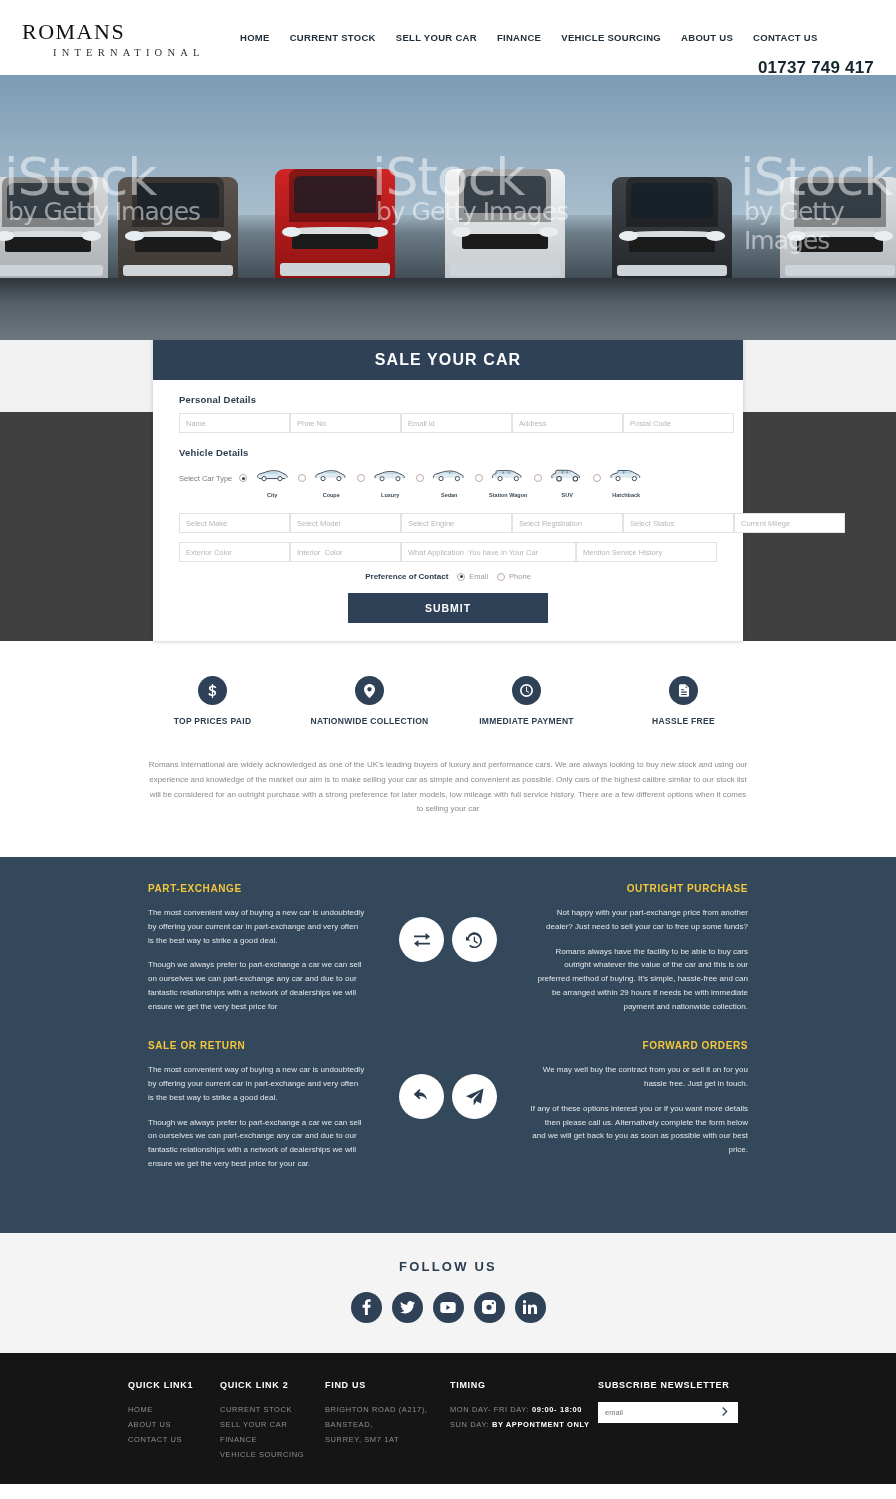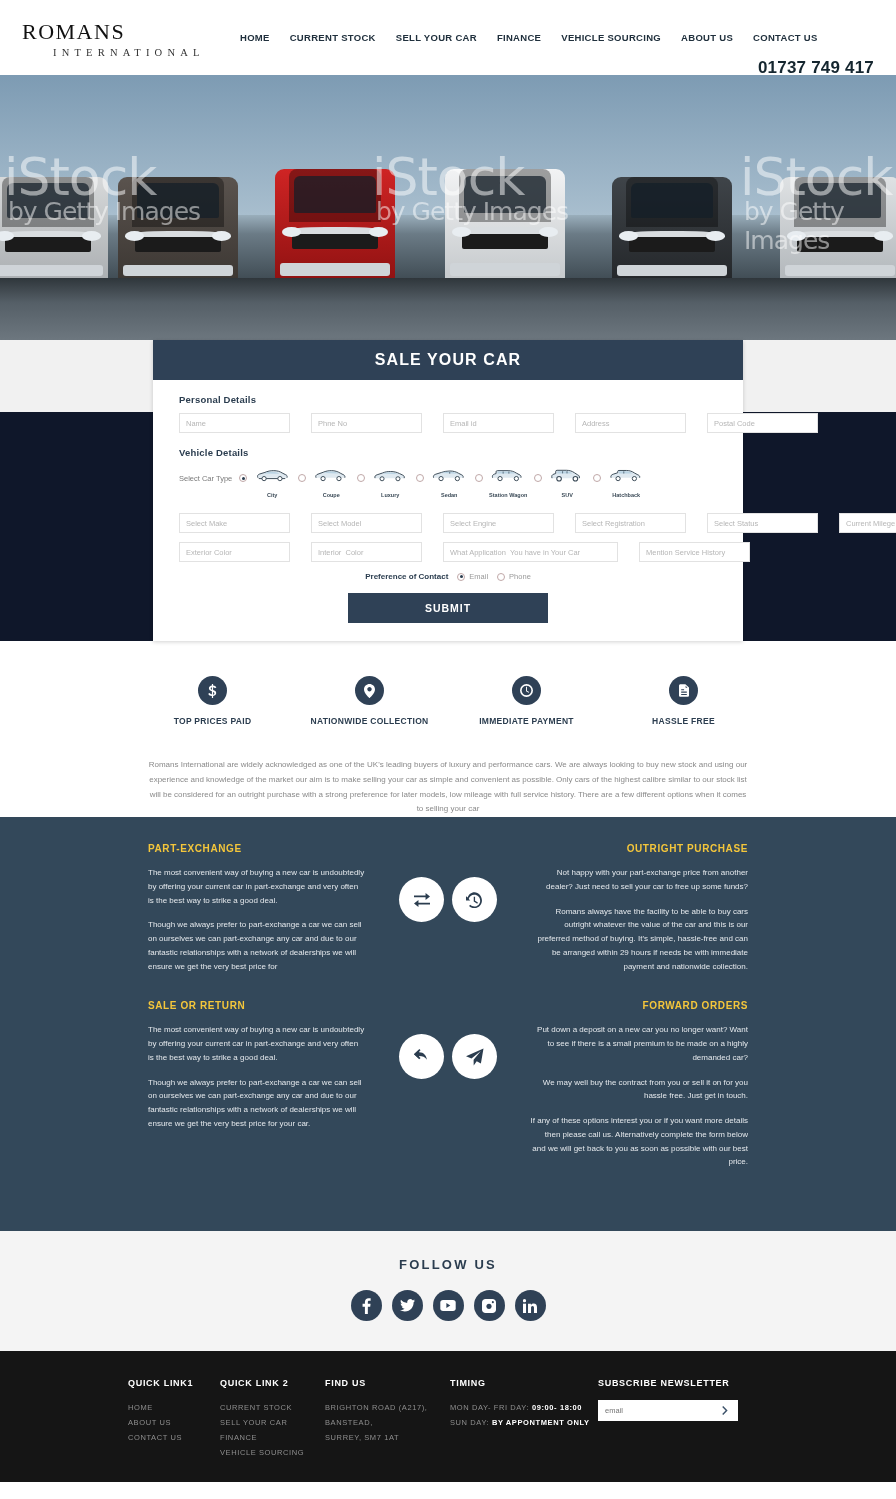--- a/index.html
+++ b/index.html
@@ -126,21 +126,21 @@
     color: rgba(255,255,255,0.5);
     font-family: "DejaVu Sans", sans-serif;
     font-weight: normal;
     letter-spacing: -1px;
     pointer-events: none;
   }
   .wm-big { font-size: 52px; }
   .wm-sm { font-size: 25px; font-weight: normal; }
 
   
-  .form-wrap { position: relative; background: #0f172a; }
+  .form-wrap { position: relative; background: #404040; }
   .graybelt {
     position: absolute; left: 0; right: 0; top: 0; height: 72px;
     background: #f1f1f1;
   }
   .formcard {
     position: relative;
     width: 590px;
     margin: 0 auto;
     background: #ffffff;
     box-shadow: 0 1px 4px rgba(0,0,0,0.18);
@@ -155,21 +155,21 @@
     padding: 11px 0;
   }
   .formbody { padding: 14px 26px 18px 26px; }
   .sec-label {
     font-size: 9.5px;
     font-weight: bold;
     color: #2b3d4f;
     margin-bottom: 8px;
     letter-spacing: 0.2px;
   }
-  .row { display: flex; gap: 21px; margin-bottom: 9px; }
+  .row { display: flex; gap: 0; margin-bottom: 9px; }
   .fld {
     border: 1px solid #e2e2e2;
     height: 20px;
     font-size: 7.5px;
     color: #b6b6b6;
     padding: 0 6px;
     line-height: 19px;
     background: #fff;
     flex: 1;
     font-family: "Liberation Sans", sans-serif;
@@ -224,21 +224,21 @@
   .feat-ico {
     width: 29px; height: 29px; border-radius: 50%;
     background: #2f4156; margin: 0 auto 11px auto;
     display: flex; align-items: center; justify-content: center;
   }
   .feat-ico svg { fill: #fff; }
   .feat-lbl { font-size: 8.5px; font-weight: bold; color: #2b3d4f; letter-spacing: 0.3px; }
   .intro {
     width: 600px; margin: 32px auto 0 auto;
     text-align: center; font-size: 8px; line-height: 1.85;
-    color: #8a8a8a; 
+    color: #8a8a8a; padding-bottom: 40px;
   }
 
   
   .dark {
     background: #33485a;
     padding: 26px 0 35px 0;
     color: #e6eaee;
   }
   .dgrid { width: 600px; margin: 0 auto; }
   .dblock { display: flex; align-items: flex-start; margin-bottom: 16px; }
@@ -651,21 +651,20 @@
               </svg>
             </div>
           <div class="dcircle">
               <svg width="18" height="18" viewBox="0 0 18 18">
                 <path d="M17.5.5L0 8.2l5.5 2.2L14.8 3 7.6 11.7l.1 5.8 3-4.2 4.2 2.3z"></path>
               </svg>
             </div>
         </div>
         <div class="dcol right">
           <div class="dh">FORWARD ORDERS</div>
-          <div class="dp">Put down a deposit on a new car you no longer want? Want to see if there is a small premium to be made on a highly demanded car?</div>
           <div class="dp">We may well buy the contract from you or sell it on for you hassle free. Just get in touch.</div>
           <div class="dp">If any of these options interest you or if you want more details then please call us. Alternatively complete the form below and we will get back to you as soon as possible with our best price.</div>
         </div>
       </div>
 
     </div>
   </div>
 
   <div class="follow">
     <div class="follow-h">FOLLOW US</div>

